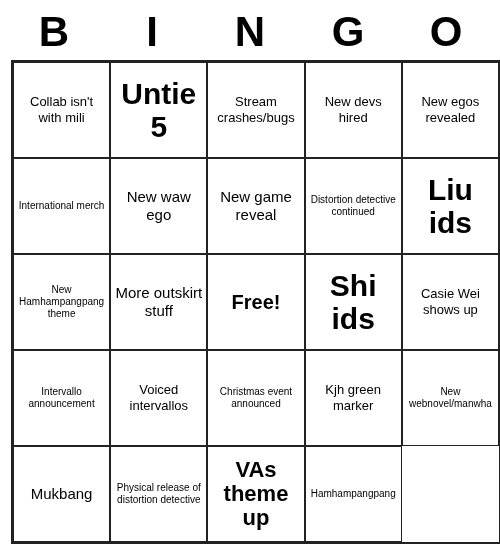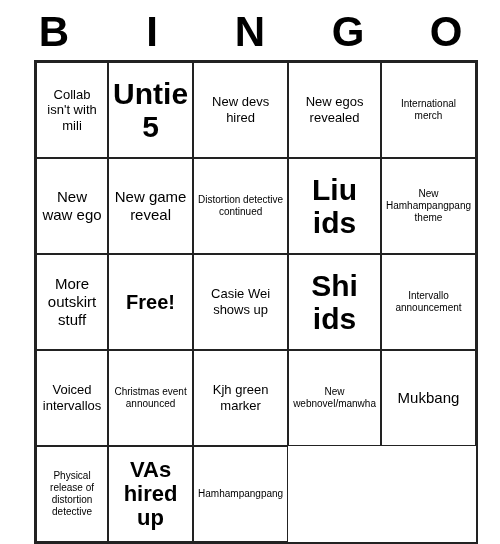--- a/index.html
+++ b/index.html
@@ -22,21 +22,21 @@
     .bingo-title span {
       font-size: 42px;
       font-weight: bold;
       width: 88px;
       text-align: center;
     }
     .bingo-grid {
       display: grid;
       grid-template-columns: repeat(5, 1fr);
       grid-template-rows: repeat(5, 1fr);
-      width: 444px;
+      width: 490px;
       height: 490px;
       border: 2px solid #222;
       margin-left: 12px;
     }
     .cell {
       border: 1.5px solid #222;
       display: flex;
       align-items: center;
       justify-content: center;
       text-align: center;
@@ -75,34 +75,35 @@
   <span>B</span>
   <span>I</span>
   <span>N</span>
   <span>G</span>
   <span>O</span>
 </div>
 
 <div class="bingo-grid" id="grid">
 <div class="cell">Collab isn't with mili</div>
     <div class="cell xlarge">Untie 5</div>
+    <div class="cell">Stream crashes/bugs</div>
     <div class="cell">New devs hired</div>
     <div class="cell">New egos revealed</div>
     <div class="cell small">International merch</div>
     <div class="cell medium">New waw ego</div>
     <div class="cell medium">New game reveal</div>
     <div class="cell small">Distortion detective continued</div>
     <div class="cell xlarge">Liu ids</div>
     <div class="cell small">New Hamhampangpang theme</div>
     <div class="cell medium">More outskirt stuff</div>
     <div class="cell free-cell">Free!</div>
+    <div class="cell xlarge">Shi ids</div>
     <div class="cell">Casie Wei shows up</div>
-    <div class="cell xlarge">Shi ids</div>
     <div class="cell small">Intervallo announcement</div>
     <div class="cell">Voiced intervallos</div>
     <div class="cell small">Christmas event announced</div>
     <div class="cell">Kjh green marker</div>
     <div class="cell small">New webnovel/manwha</div>
     <div class="cell medium">Mukbang</div>
     <div class="cell small">Physical release of distortion detective</div>
-    <div class="cell large">VAs hired up</div>
+    <div class="cell large">VAs theme up</div>
     <div class="cell small">Hamhampangpang</div>
   </div>
 
 </body></html>

